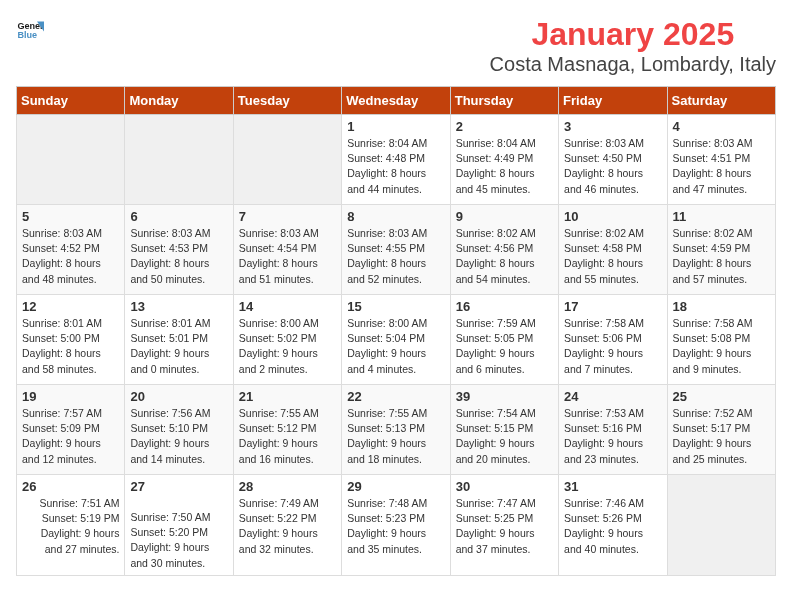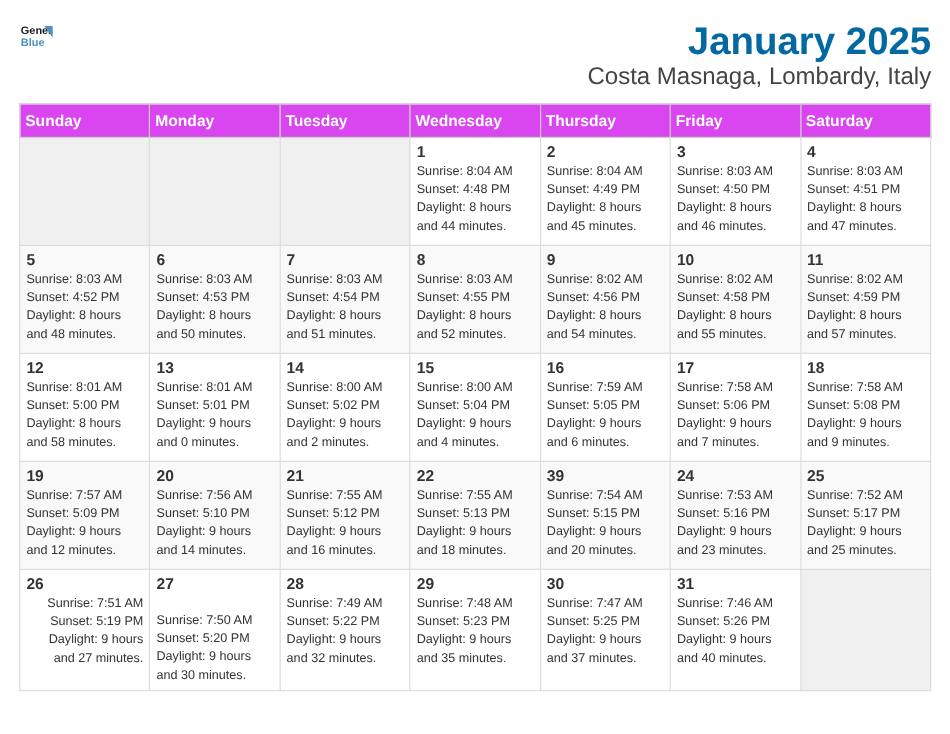--- a/index.html
+++ b/index.html
@@ -24,33 +24,34 @@
     .logo-icon {
       width: 28px;
       height: 28px;
     }
     .title-area {
       text-align: right;
     }
     .calendar-title {
       font-size: 32px;
       font-weight: bold;
-      color: #0369a1;
+      color: #ef4444;
+      text-align: center;
     }
     .calendar-subtitle {
       font-size: 20px;
       color: #444;
     }
     table {
       width: 100%;
       border-collapse: collapse;
       table-layout: fixed;
     }
     thead tr th {
-      background-color: #d946ef;
+      background-color: #c2410c;
       color: #fff;
       font-size: 13px;
       font-weight: bold;
       padding: 6px 4px;
       text-align: left;
       border: 1px solid #ccc;
     }
     tbody tr td {
       vertical-align: top;
       font-size: 11px;

